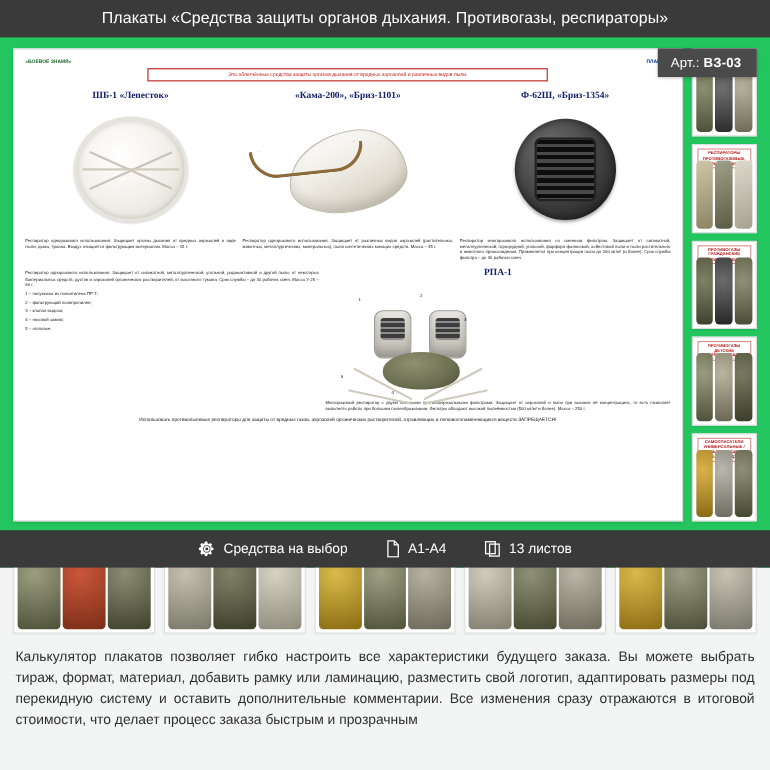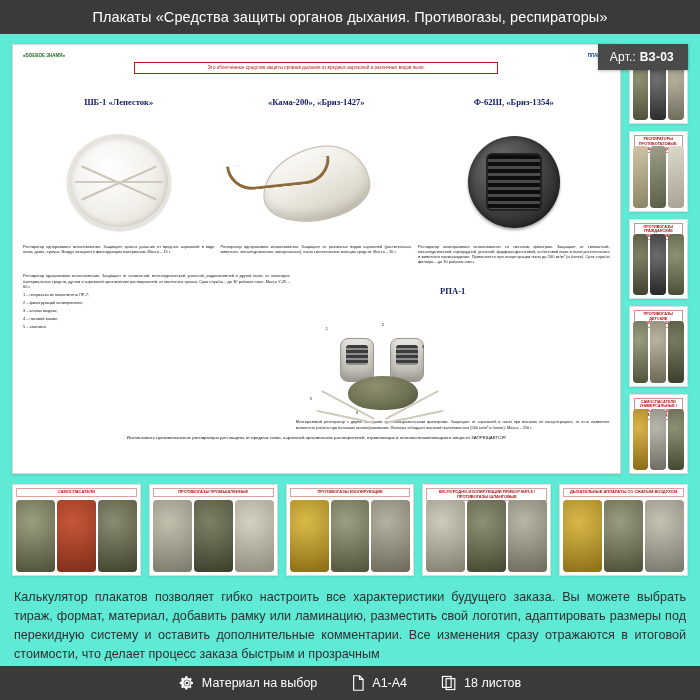--- a/index.html
+++ b/index.html
@@ -3,21 +3,21 @@
 <meta charset="utf-8">
 <style>
   * { box-sizing: border-box; }
   html, body { margin: 0; padding: 0; }
   body {
     width: 700px; height: 700px;
     font-family: "Liberation Sans", sans-serif;
     background: #f3f4f4;
     overflow: hidden;
   }
-  .page { position: relative; width: 700px; height: 700px; background: #5eead4; }
+  .page { position: relative; width: 700px; height: 516px; background: #22c55e; }
 
   
   .top-bar {
     height: 34px; background: #3a3a3a; color: #fff;
     display: flex; align-items: center; justify-content: center;
     font-size: 14.5px; letter-spacing: .1px;
   }
 
   
   .stage {
@@ -46,21 +46,21 @@
   }
   .pm-sub {
     margin: 4px auto 0 auto; width: 62%;
     border: 1px solid #c01a1a;
     color: #c01a1a; text-align: center;
     font-size: 4.6px; padding: 2px 3px; line-height: 1.25;
   }
   .pm-grid { display: flex; margin-top: 7px; gap: 6px; }
   .pm-col { flex: 1 1 33%; }
   .pm-col h4 {
-    margin: 16px; text-align: center; color: #16216b;
+    margin: 0; text-align: center; color: #16216b;
     font-size: 8.6px; font-weight: bold;
     font-family: "Liberation Serif", serif;
   }
   .fig { position: relative; height: 118px; margin-top: 4px; }
   .cap { font-size: 3.9px; line-height: 1.32; color: #222; margin-top: 3px; text-align: justify; }
 
   .pm-grid2 { display: flex; margin-top: 6px; gap: 6px; }
   .pm-foot {
     margin-top: 5px; text-align: center;
     font-size: 4.4px; color: #111;
@@ -245,21 +245,21 @@
         <div class="pm-col">
           <h4>ШБ-1 «Лепесток»</h4>
           <div class="fig">
             <div class="r-lepestok"></div>
             <div class="r-lep-band"></div>
           </div>
           <div class="cap">Респиратор одноразового использования. Защищает органы дыхания от вредных аэрозолей в виде пыли, дыма, тумана. Воздух очищается фильтрующим материалом. Масса – 15 г.</div>
         </div>
 
         <div class="pm-col">
-          <h4>«Кама-200», «Бриз-1427»</h4>
+          <h4>«Кама-200», «Бриз-1101»</h4>
           <div class="fig">
             <div class="r-kama"></div>
             <div class="r-kama-band"></div>
           </div>
           <div class="cap">Респиратор одноразового использования. Защищает от различных видов аэрозолей (растительных, животных, металлургических, минеральных), пыли синтетических моющих средств. Масса – 35 г.</div>
         </div>
 
         <div class="pm-col">
           <h4>Ф-62Ш, «Бриз-1354»</h4>
           <div class="fig">
@@ -410,34 +410,34 @@
   <div class="desc">Калькулятор плакатов позволяет гибко настроить все характеристики будущего заказа. Вы можете выбрать тираж, формат, материал, добавить рамку или ламинацию, разместить свой логотип, адаптировать размеры под перекидную систему и оставить дополнительные комментарии. Все изменения сразу отражаются в итоговой стоимости, что делает процесс заказа быстрым и прозрачным</div>
 
   <div class="footer">
     <div class="fitem">
       <span>
         <svg width="16" height="16" viewBox="0 0 24 24" fill="#ffffff">
           <path d="M12 8a4 4 0 100 8 4 4 0 000-8zm0 6a2 2 0 110-4 2 2 0 010 4z"></path>
           <path d="M21 13.5v-3l-2.3-.5a6.9 6.9 0 00-.8-1.9l1.3-2-2.1-2.1-2 1.3a6.9 6.9 0 00-1.9-.8L12.5 2h-3l-.5 2.3a6.9 6.9 0 00-1.9.8l-2-1.3L3 5.9l1.3 2a6.9 6.9 0 00-.8 1.9L1.2 10.5v3l2.3.5c.2.7.5 1.3.8 1.9l-1.3 2 2.1 2.1 2-1.3c.6.4 1.2.6 1.9.8l.5 2.3h3l.5-2.3c.7-.2 1.3-.5 1.9-.8l2 1.3 2.1-2.1-1.3-2c.4-.6.6-1.2.8-1.9l2.3-.5zm-9 3.5a5 5 0 110-10 5 5 0 010 10z"></path>
         </svg>
       </span>
-      <span>Материал на выбор</span>
+      <span>Средства на выбор</span>
     </div>
     <div class="fitem">
       <span>
         <svg width="14" height="16" viewBox="0 0 18 22" fill="none" stroke="#ffffff" stroke-width="1.6">
           <path d="M3 1h8l5 5v15H3z"></path>
           <path d="M11 1v5h5"></path>
         </svg>
       </span>
       <span>А1-А4</span>
     </div>
     <div class="fitem">
       <span>
         <svg width="16" height="16" viewBox="0 0 22 22" fill="none" stroke="#ffffff" stroke-width="1.6">
           <rect x="2" y="2" width="12" height="15"></rect>
           <rect x="7" y="5" width="12" height="15"></rect>
         </svg>
       </span>
-      <span>18 листов</span>
+      <span>13 листов</span>
     </div>
   </div>
 </div>
 
 </body></html>

